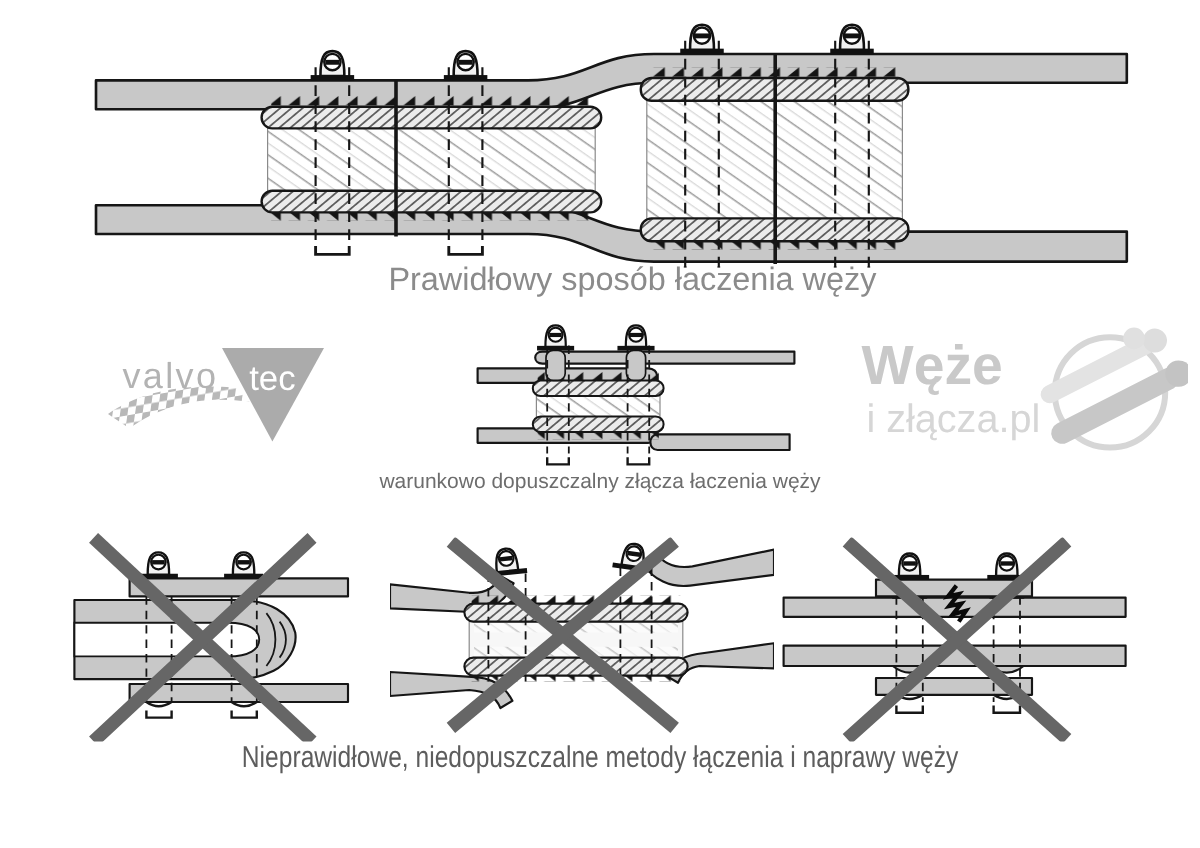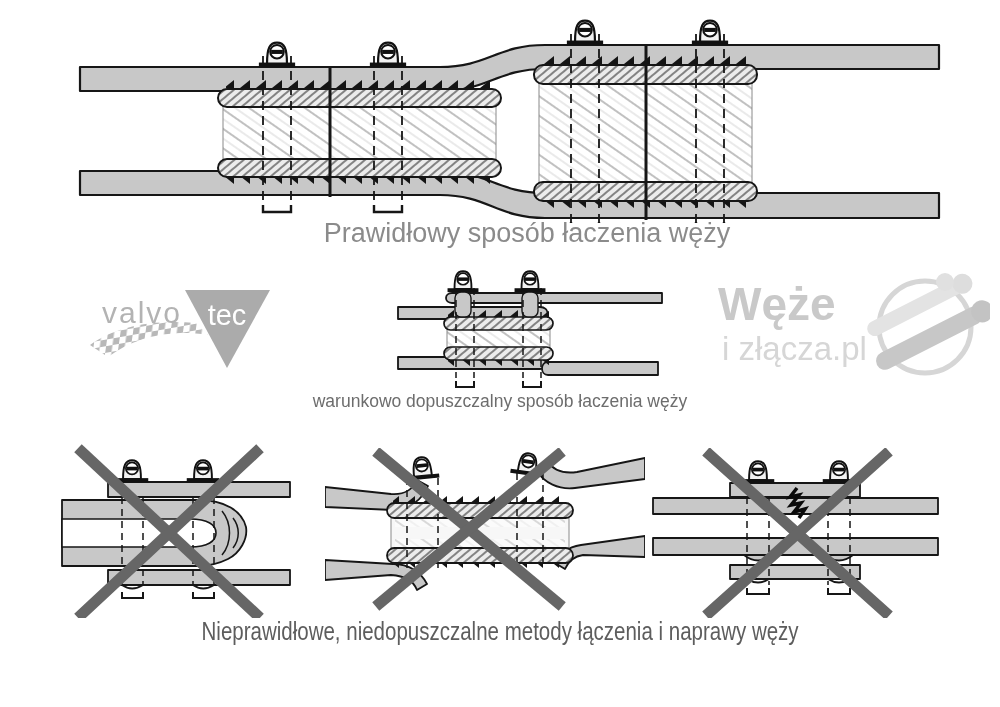--- a/index.html
+++ b/index.html
@@ -154,21 +154,21 @@
         <rect x="165" y="60" width="118" height="18" rx="9" fill="#c7c7c7"></rect>
         <circle cx="283" cy="69" r="11" fill="#c3c3c3"></circle>
       </g>
       <circle cx="245" cy="12" r="9" fill="#e0e0e0"></circle>
     </g>
     <text x="18" y="50" font-size="46" font-weight="bold" fill="var(--logo-light-gray,#c9c9c9)">Węże</text>
     <text x="22" y="90" font-size="33" fill="var(--logo-lighter,#d6d6d6)">i złącza.pl</text>
   </svg>
 
   <div class="cap" id="cap-mid">
-    <span>warunkowo dopuszczalny sposób łaczenia węży</span>
+    <span>warunkowo dopuszczalny złącza łaczenia węży</span>
   </div>
 
   <svg class="abs" style="left:50px;top:443px" width="280" height="175" viewBox="0 0 280 175">
     <g>
       <path class="hose-thin" d="M12,57 H148 C175,57 192,68 196,84 C198,96 190,110 178,116 C168,121 158,123 148,123 H12 Z"></path>
       <path class="bore" d="M12,76 H140 C158,76 166,82 166,90 C166,98 158,104 140,104 H12 Z"></path>
       <path class="arc" style="stroke-width:1.5" d="M172,68 C182,80 182,100 172,112"></path>
       <path class="arc" style="stroke-width:1.5" d="M183,75 C190,84 190,96 183,105"></path>
     </g>
     <g>

